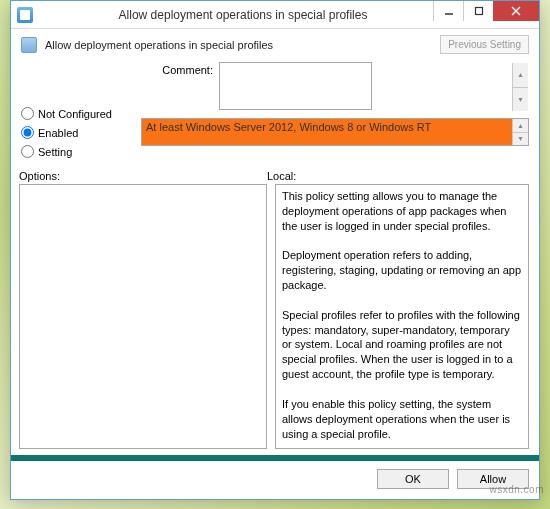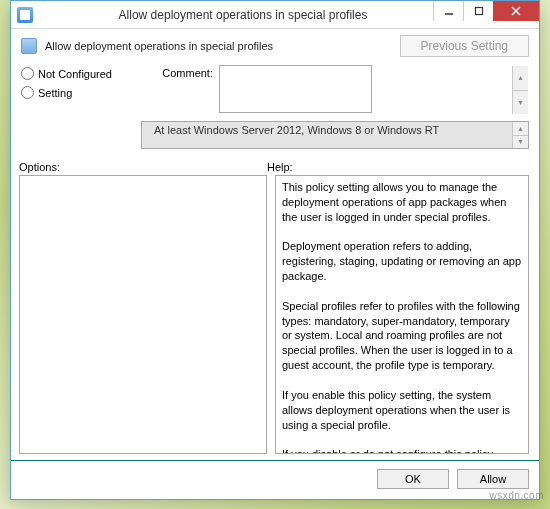--- a/index.html
+++ b/index.html
@@ -91,22 +91,22 @@
     border: 1px solid #6aa0d0;
     border-radius: 2px;
   }
   .policy-title {
     font-size: 11px;
     color: #222;
     flex: 1;
   }
   .nav-btn {
     font-family: inherit;
-    font-size: 12px;
-    padding: 3px 20px;
+    font-size: 10px;
+    padding: 3px 7px;
     background: #f0f0f0;
     border: 1px solid #a8a8a8;
     min-width: 82px;
   }
   .nav-btn[disabled] {
     color: #9a9a9a;
     background: #f6f6f6;
     border-color: #c8c8c8;
   }
 
@@ -114,20 +114,21 @@
     display: flex;
     padding: 4px 10px 8px 10px;
     gap: 10px;
   }
   .radios {
     display: flex;
     flex-direction: column;
     gap: 6px;
     padding-top: 2px;
     width: 110px;
+    margin-top: 43px;
   }
   .radio-row {
     display: flex;
     align-items: center;
     gap: 4px;
     font-size: 11px;
   }
   .radio-row input { margin:0; width:13px; height:13px }
   .fields {
     flex: 1;
@@ -152,23 +153,23 @@
     font-family: inherit;
     font-size: 11px;
     padding: 2px 4px;
     resize: none;
     background:#fff;
   }
   .supported-box {
     flex: 1;
     height: 28px;
     border: 1px solid #a8a8a8;
-    background: #e5e5e5;
-    font-size: 11px;
-    padding: 2px 12px;
+    background: #f97316;
+    font-size: 11px;
+    padding: 2px 4px;
     color: #333;
     overflow: hidden;
     position: relative;
   }
   .scroll-arrows {
     position: absolute;
     right: 0; top: 0; bottom: 0;
     width: 16px;
     display: flex;
     flex-direction: column;
@@ -215,34 +216,34 @@
     font-size: 11px;
     line-height: 1.35;
     white-space: pre-wrap;
   }
 
   .button-bar {
     display: flex;
     justify-content: flex-end;
     gap: 8px;
     padding: 8px 10px 10px 10px;
-    border-top: 1px solid #0f766e;
+    border-top: 6px solid #0f766e;
   }
   .btn {
     font-family: inherit;
     font-size: 11px;
     padding: 3px 0;
     width: 72px;
     background: #f0f0f0;
     border: 1px solid #a8a8a8;
   }
   .watermark {
     position: absolute;
     right: 6px;
-    bottom: 8px;
+    bottom: 14px;
     font-size: 10px;
     color: rgba(80,80,80,.55);
     letter-spacing: .5px;
   }
 </style>
 </head>
 <body>
 
 <div class="window">
 
@@ -273,20 +274,24 @@
     <div class="policy-icon"></div>
     <div class="policy-title">Allow deployment operations in special profiles</div>
     <button class="nav-btn" disabled="">Previous Setting</button>
   </div>
 
   <div class="config-area">
     <div class="radios">
       <label class="radio-row">
         <input type="radio" name="st" style="">
         <span>Not Configured</span>
+      </label>
+      <label class="radio-row">
+        <input type="radio" name="st" checked="" style="">
+        <span>Enabled</span>
       </label>
       <label class="radio-row">
         <input type="radio" name="st" style="">
         <span>Setting</span>
       </label>
     </div>
 
     <div class="fields">
       <div class="field-row">
         <div class="field-label">Comment:</div>
@@ -306,21 +311,21 @@
             <div class="ar">▾</div>
           </div>
         </div>
       </div>
     </div>
   </div>
 
   <div class="lower">
     <div class="section-labels">
       <div class="opt-lbl">Options:</div>
-      <div>Help:</div>
+      <div>Local:</div>
     </div>
     <div class="panes">
       <div class="options-pane"></div>
       <div class="help-pane">This policy setting allows you to manage the deployment operations of app packages when the user is logged in under special profiles.
 
 Deployment operation refers to adding, registering, staging, updating or removing an app package.
 
 Special profiles refer to profiles with the following types: mandatory, super-mandatory, temporary or system. Local and roaming profiles are not special profiles. When the user is logged in to a guest account, the profile type is temporary.
 
 If you enable this policy setting, the system allows deployment operations when the user is using a special profile.

